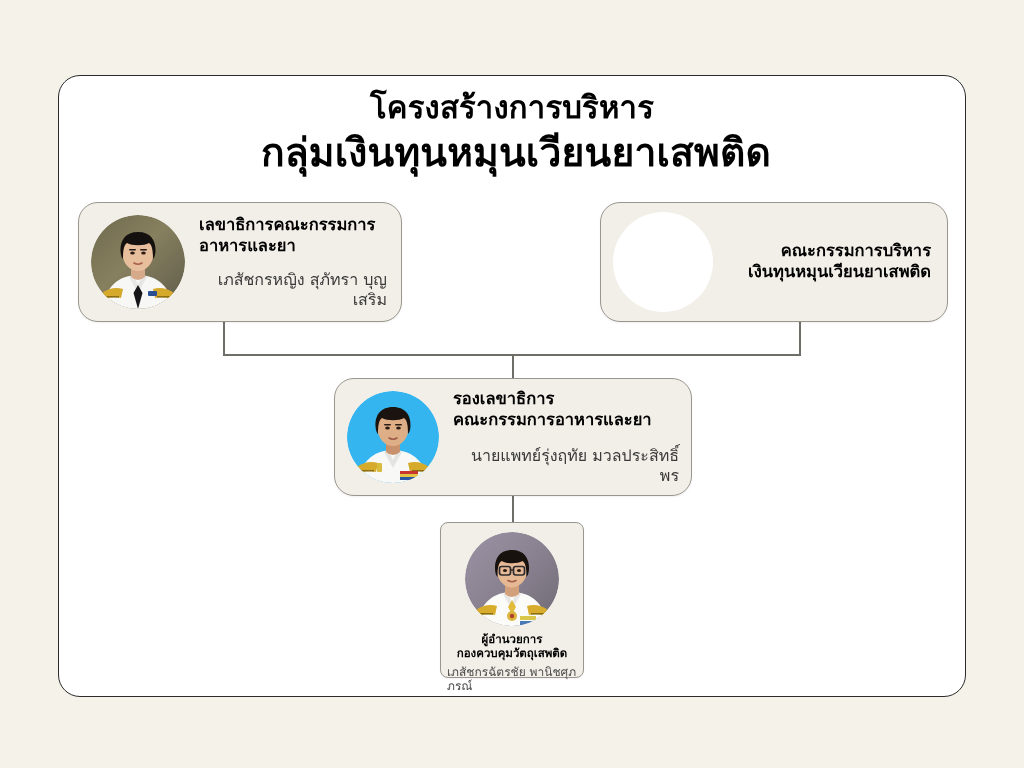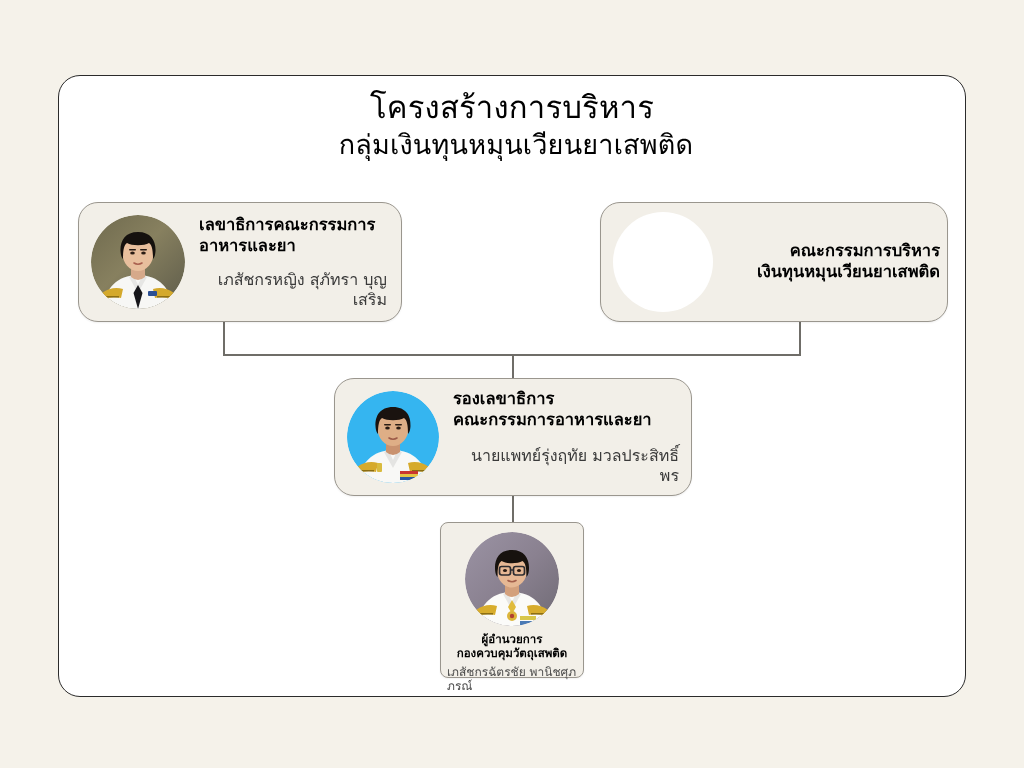--- a/index.html
+++ b/index.html
@@ -36,30 +36,30 @@
   }
 
   
   .title-block {
     position: absolute;
     left: 58px;
     top: 88px;
     width: 908px;
     text-align: center;
     color: #000000;
-    font-weight: normal;
+    font-weight: bold;
     line-height: 1.28;
     letter-spacing: .2px;
   }
   .title-line {
     display: block;
     white-space: nowrap;
   }
   .title-line-1 { font-size: 31px; }
-  .title-line-2 { font-size: 27px; margin-left: 8px; }
+  .title-line-2 { font-size: 39px; margin-left: 8px; }
 
   
   .conn {
     position: absolute;
     background: #6f6d68;
   }
   .conn-v { width: 1.6px; }
   .conn-h { height: 1.6px; }
 
   
@@ -110,21 +110,21 @@
   }
   #card-secretary-general .card-row { padding: 0 14px 0 12px; }
   #card-secretary-general .portrait { width: 94px; height: 94px; margin-right: 14px; }
   #card-secretary-general .role { font-size: 16.5px; }
   #card-secretary-general .person { font-size: 16px; margin-top: 14px; text-align: right; }
 
   
   #card-fund-committee {
     left: 600px; top: 202px; width: 348px; height: 120px;
   }
-  #card-fund-committee .card-row { padding: 0 7px 0 12px; }
+  #card-fund-committee .card-row { padding: 0 16px 0 12px; }
   #card-fund-committee .portrait {
     width: 100px; height: 100px; margin-right: 10px;
     background: #ffffff; border-radius: 50%;
   }
   #card-fund-committee .card-text { align-items: flex-end; }
   #card-fund-committee .role { font-size: 16.5px; text-align: right; }
 
   
   #card-deputy-secretary-general {
     left: 334px; top: 378px; width: 358px; height: 118px;

